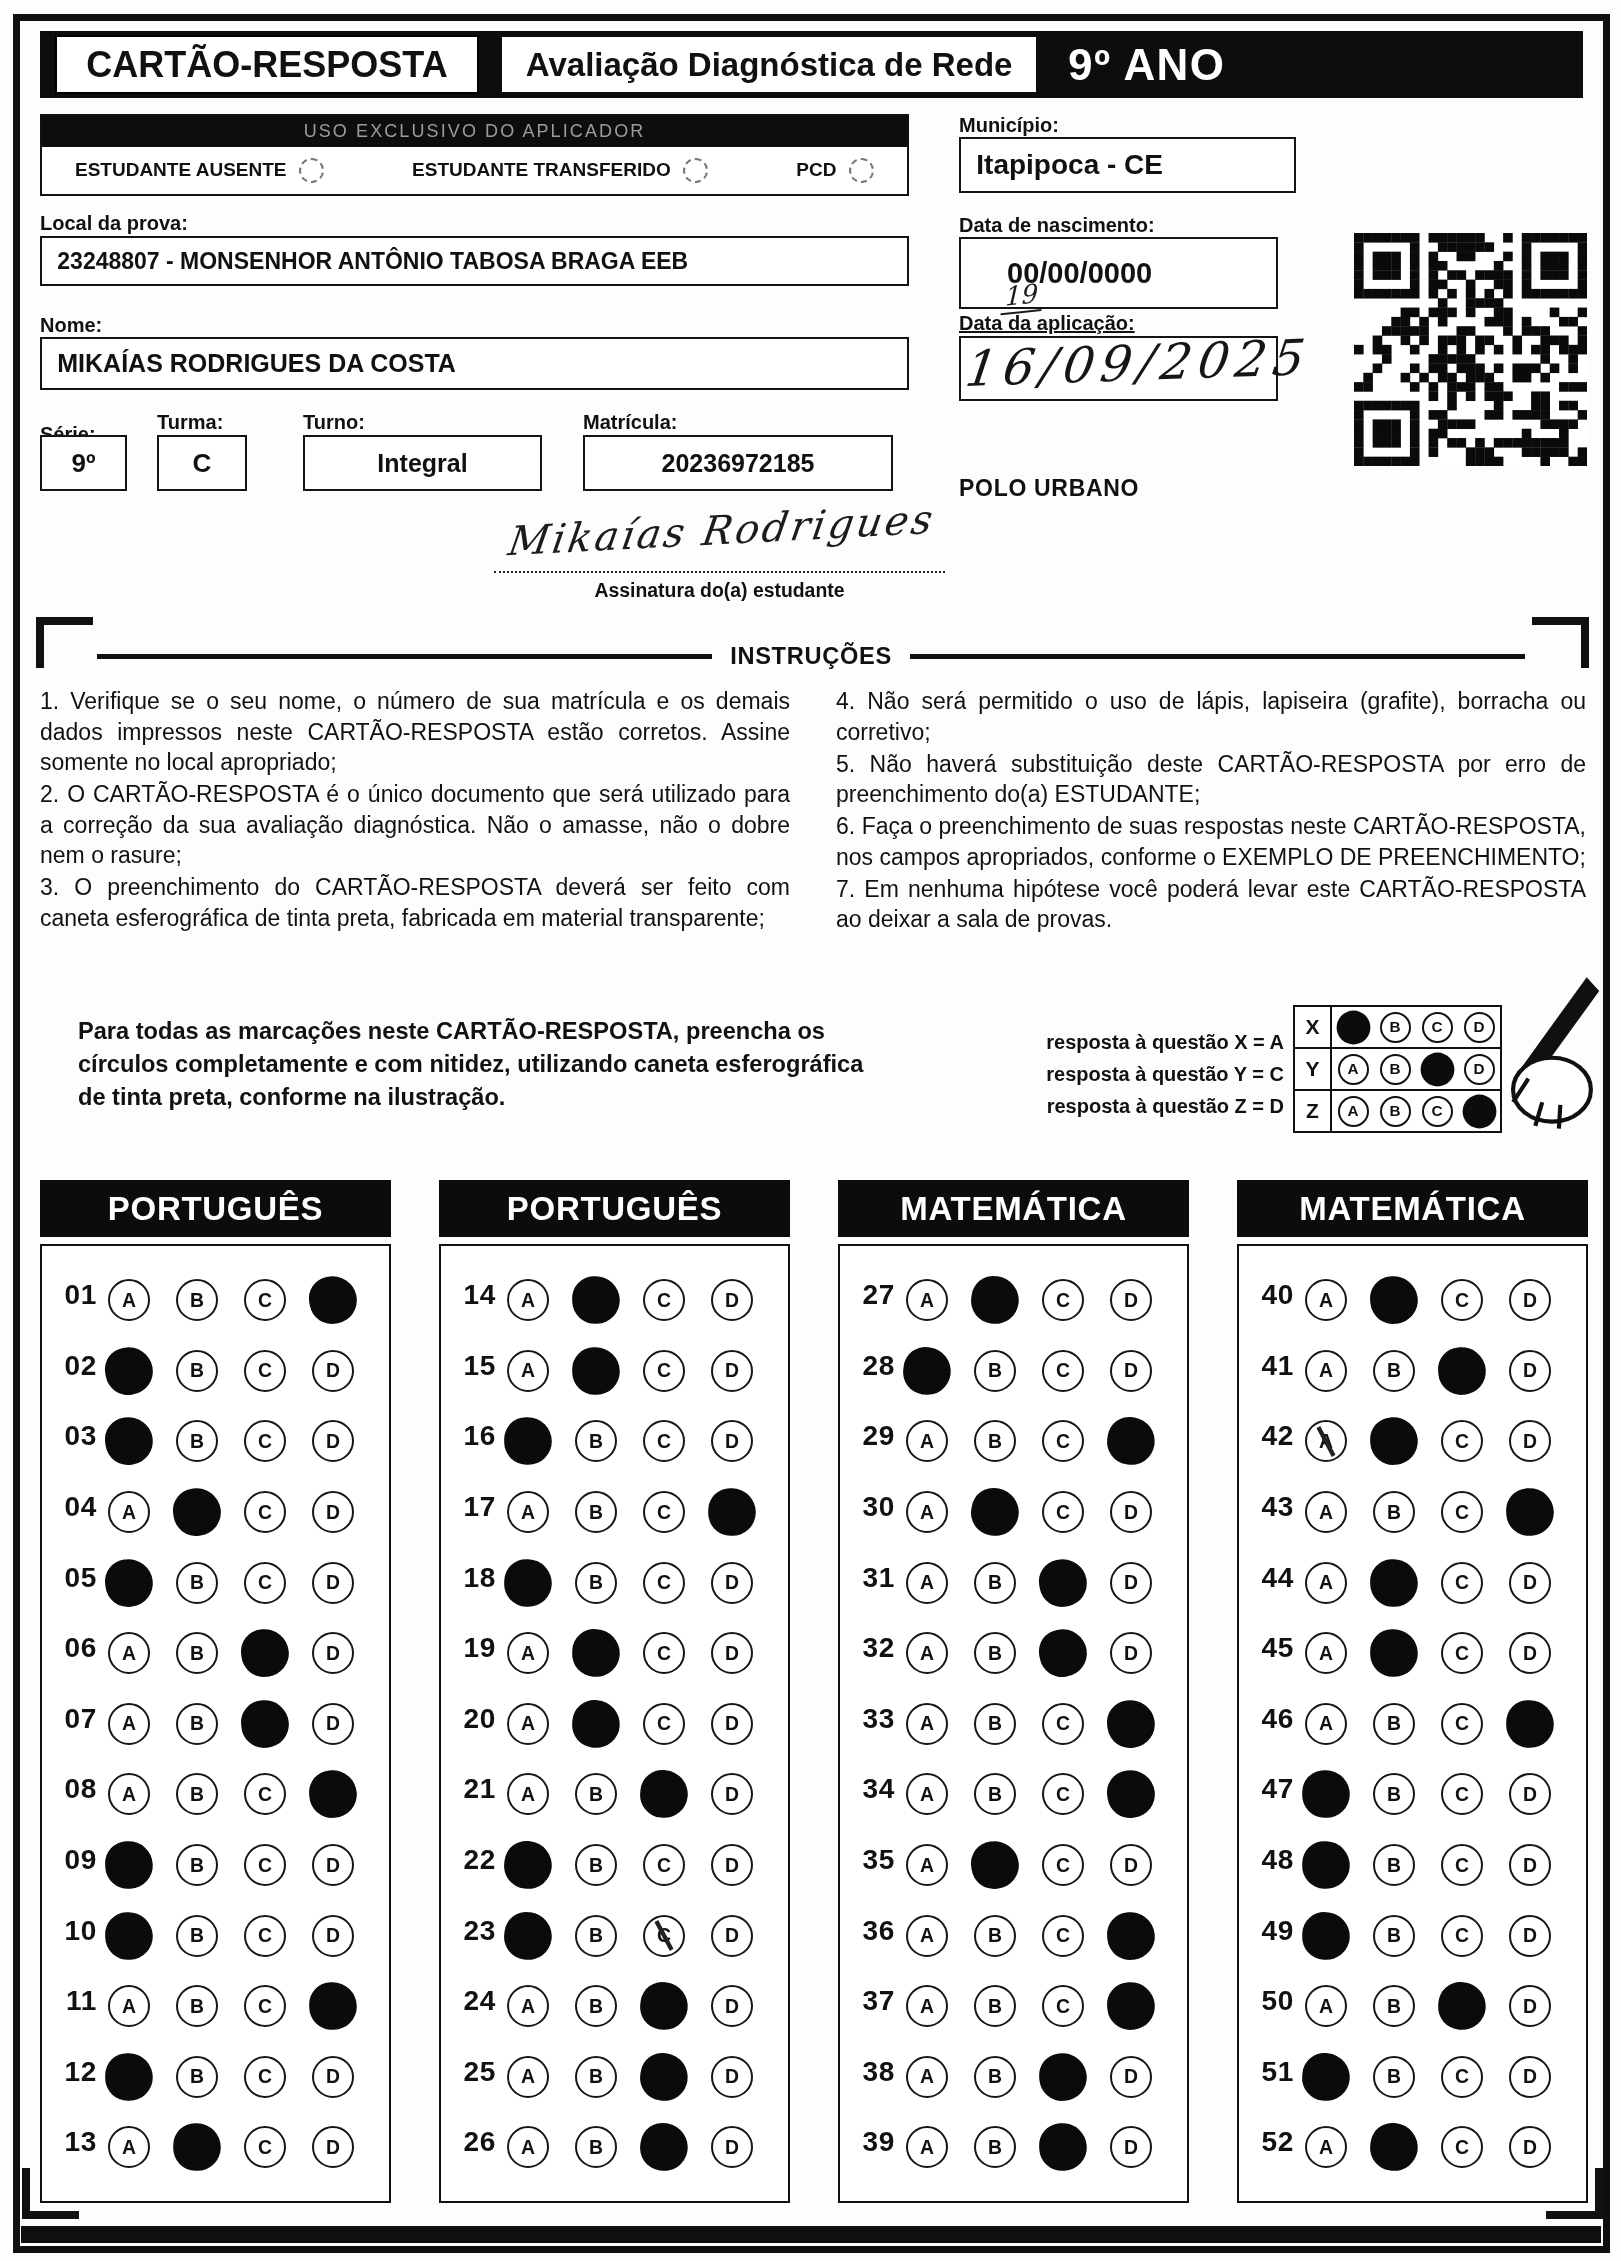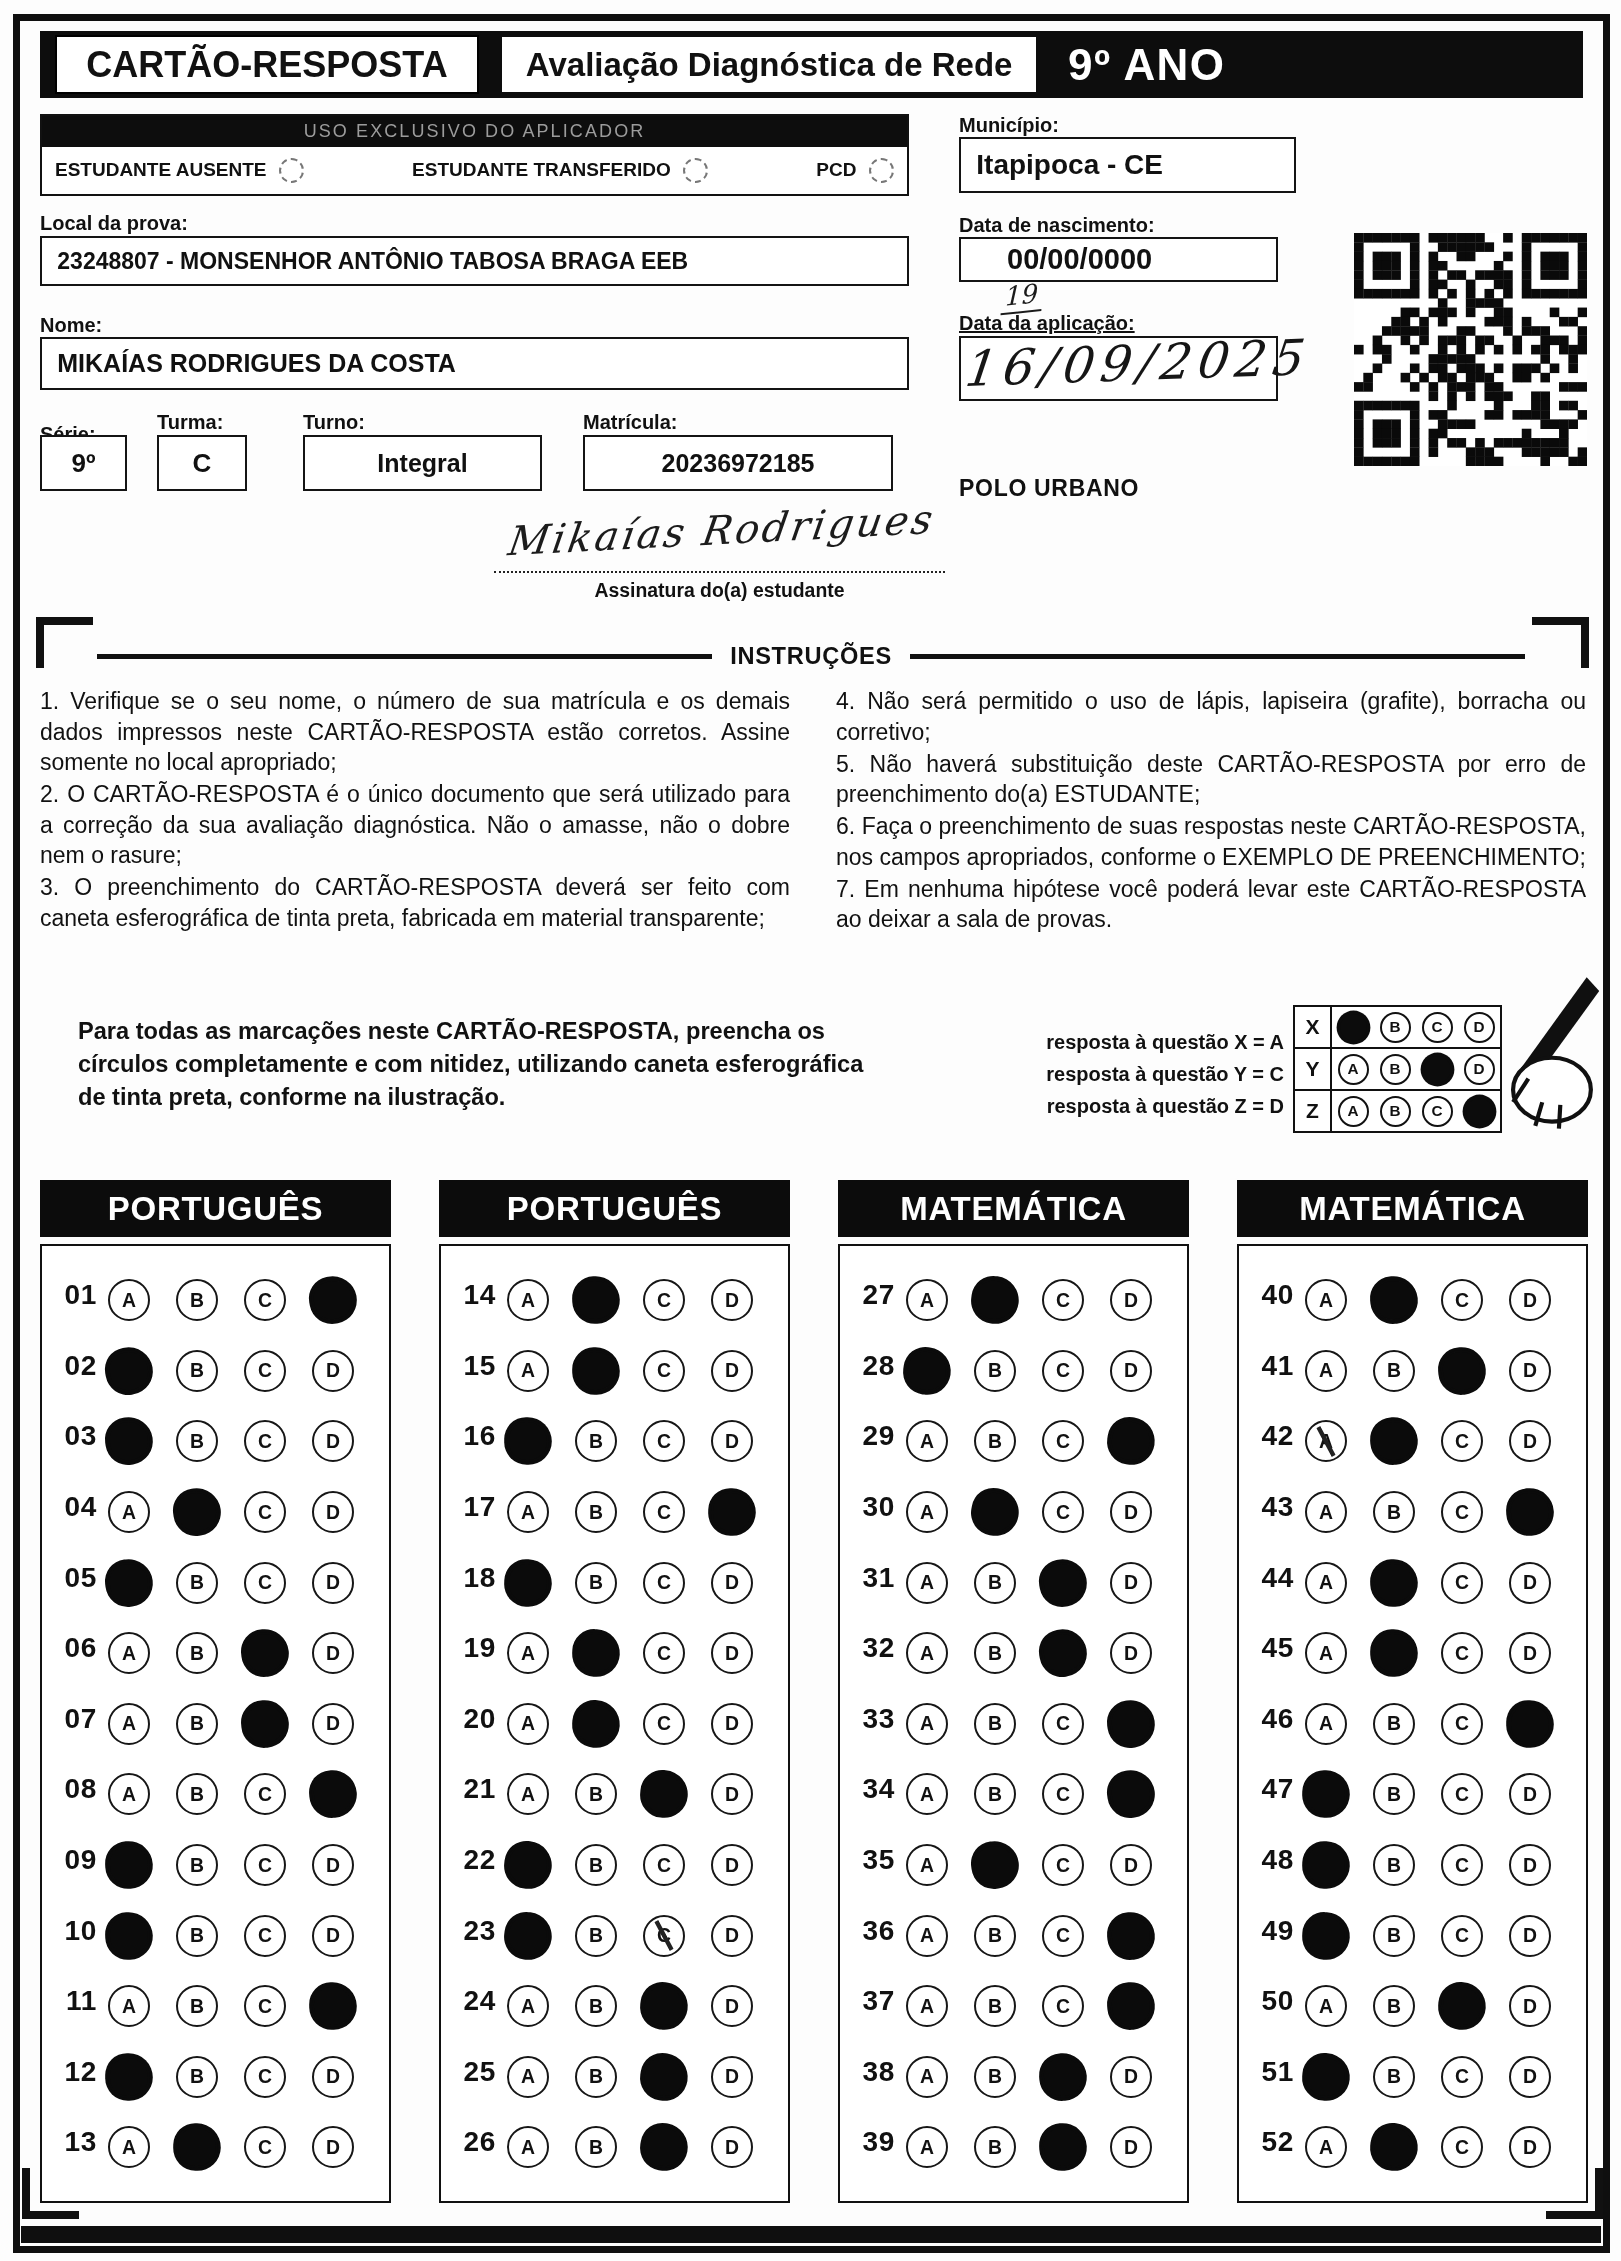--- a/index.html
+++ b/index.html
@@ -15,42 +15,42 @@
   .h-grade { color:#fff; font-size:44px; font-weight:bold; margin-left:32px; letter-spacing:1.4px; white-space:nowrap; }
 
   
   .abs { position:absolute; }
   .f-label { font-weight:bold; font-size:20px; }
   .f-box { border:2.8px solid #141414; background:#fff; display:flex; align-items:center; padding:0 15.3px; font-weight:bold; }
 
   
   .aplicador { position:absolute; left:40px; top:114px; width:869px; border:2.8px solid #111; background:#fff; }
   .ap-header { background:#0d0d0d; color:#9c9c9c; text-align:center; font-weight:normal; font-size:18px; letter-spacing:2.1px; padding:4.9px 0; }
-  .ap-options { display:flex; align-items:flex-start; justify-content:space-between; padding:11px 13px; }
+  .ap-options { display:flex; align-items:flex-start; justify-content:space-between; padding:11px 33px; }
   .ap-item { display:flex; align-items:center; gap:12.5px; font-weight:bold; font-size:19px; }
   .ap-circle { width:25px; height:25px; border:2.1px dashed #777; border-radius:50%; background:#fff; }
 
   .lbl-local { left:40px; top:212px; }
   .box-local { left:40px; top:236px; width:869px; height:50px; font-size:23px; }
   .lbl-nome  { left:40px; top:314px; }
   .box-nome  { left:40px; top:337px; width:869px; height:53px; font-size:25px; }
 
   .lbl-serie { left:40px;  top:423px; }
   .lbl-turma { left:157px; top:411px; }
   .lbl-turno { left:303px; top:411px; }
   .lbl-matric{ left:583px; top:411px; }
   .box-serie { left:40px;  top:435px; width:87px; height:56px; font-size:26px; justify-content:center; }
   .box-turma { left:157px; top:435px; width:90px; height:56px; font-size:26px; justify-content:center; }
   .box-turno { left:303px; top:435px; width:239px; height:56px; font-size:25px; justify-content:center; }
   .box-matric{ left:583px; top:435px; width:310px; height:56px; font-size:25px; justify-content:center; }
 
   .lbl-municipio { left:959px; top:114px; }
   .box-municipio { left:959px; top:137px; width:337px; height:56px; font-size:28px; }
   .lbl-nasc  { left:959px; top:214px; }
-  .box-nasc  { left:959px; top:237px; width:319px; height:45px; font-size:29px; padding-left:46px; }
+  .box-nasc  { left:959px; top:237px; width:319px; height:72px; font-size:29px; padding-left:46px; }
   .hand-19   { left:1001px; top:280px; font-family:"DejaVu Serif", serif; font-style:italic; font-size:26px; transform:rotate(-6deg) skewX(-8deg); color:#1a1a1a; border-bottom:2.1px solid #1a1a1a; padding:0 4.2px 1.4px; }
   .lbl-aplic { left:959px; top:312px;text-decoration:underline; }
   .box-aplic { left:959px; top:336px; width:319px; height:65px; }
   .hand-date { left:966px; top:335px; font-family:"DejaVu Serif", serif; font-style:italic; font-size:49px; letter-spacing:6.2px; transform:rotate(-2deg) skewX(-10deg); color:#161616; white-space:nowrap; }
   .polo      { left:959px; top:475px; font-weight:bold; font-size:23px; letter-spacing:0.7px; }
 
   .qr { position:absolute; left:1354px; top:233px; width:233px; height:233px; background:#fff; }
   .qr svg { width:100%; height:100%; fill:#0a0a0a; }
 
   .sig-script { position:absolute; left:479px; top:507px; width:486px; text-align:center; font-family:"DejaVu Serif", serif; font-style:italic; font-size:40px; transform:rotate(-3deg) skewX(-12deg); color:#1c1c1c; white-space:nowrap; letter-spacing:2.8px; }

